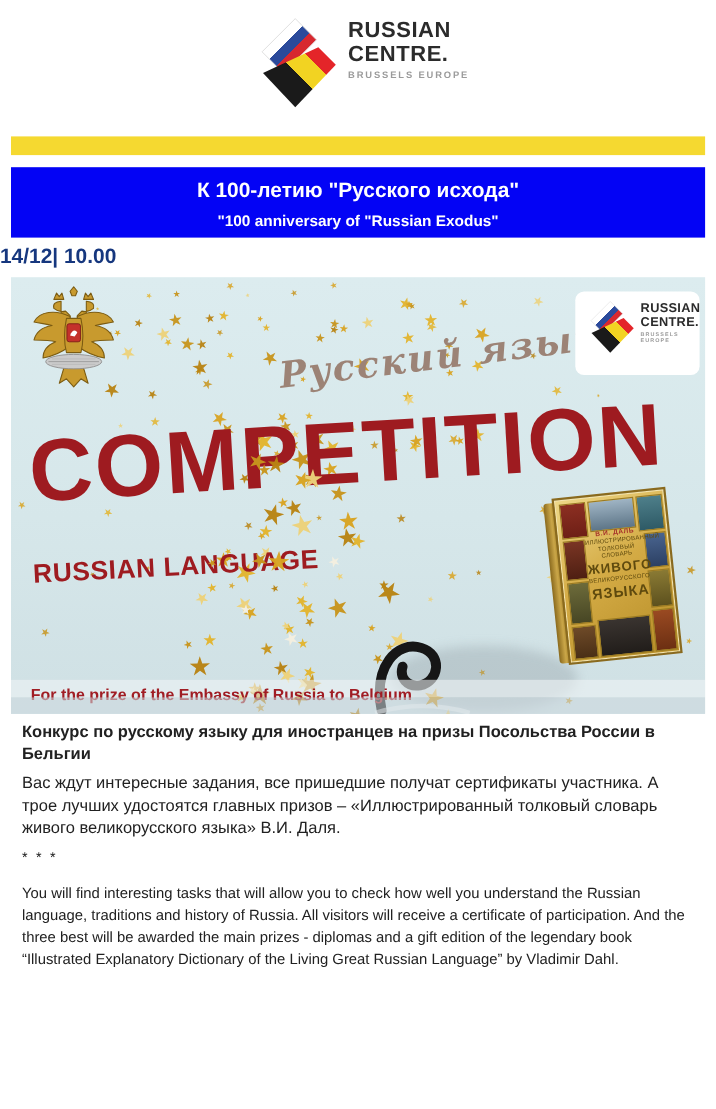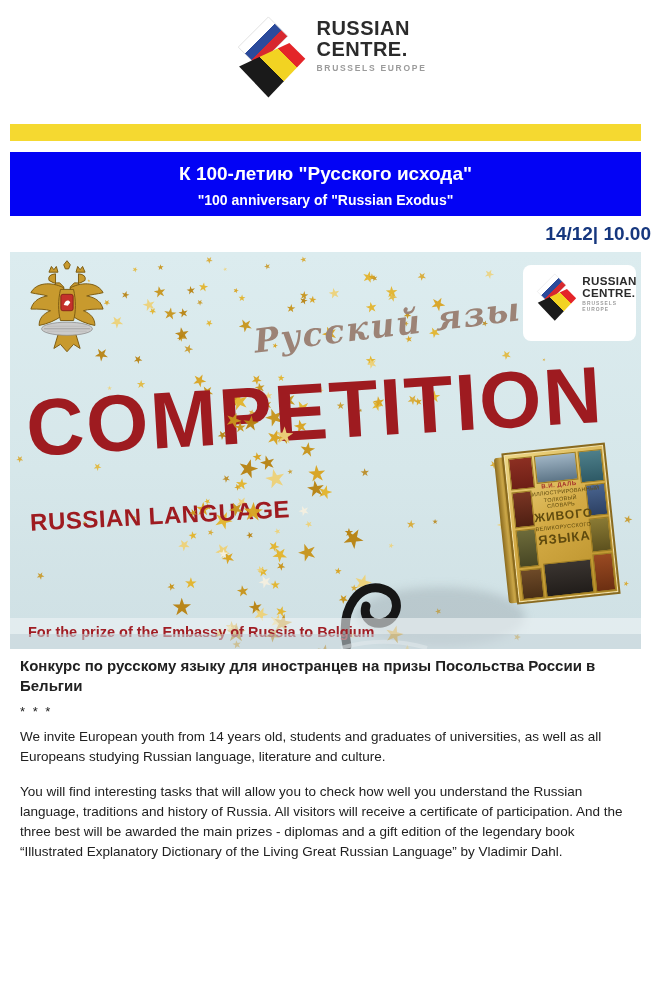--- a/index.html
+++ b/index.html
@@ -11,21 +11,21 @@
   .logo-text{margin-left:4px;padding-top:8px;}
   .logo-line{font-weight:800;font-size:20px;line-height:21px;letter-spacing:.5px;color:#2b2b2b;}
   .logo-sub{font-size:8.5px;letter-spacing:1.7px;color:#9b9b9b;margin-top:3px;font-weight:600;}
   .header-logo-wrap{display:flex;justify-content:center;padding-top:10px;height:100px;}
 
   
   .accent-bar{height:17px;margin:14px 10px 0;background:#F5D930;}
   .banner{margin:11px 10px 0;background:#0303F5;height:64px;text-align:center;color:#fff;}
   .banner-title{font-size:19px;font-weight:700;padding-top:11px;}
   .banner-sub{font-size:14px;font-weight:700;margin-top:7px;}
-  .date-line{text-align:right;font-size:19px;font-weight:700;color:#16377E;margin-top:7px;height:22px;}
+  .date-line{text-align:left;font-size:19px;font-weight:700;color:#16377E;margin-top:7px;height:22px;}
 
   
   .hero{position:relative;margin:7px 10px 0;width:631px;height:397px;overflow:hidden;
         background:linear-gradient(180deg,#dcecef 0%,#d6e7ea 55%,#cfe0e4 100%);}
   .layer{position:absolute;inset:0;}
   .z1{z-index:1}.z2{z-index:2}.z3{z-index:3}.z4{z-index:4}.z5{z-index:5}.z6{z-index:6}
   .star{position:absolute;line-height:1;}
   .eagle{position:absolute;left:16px;top:6px;}
   .script-title{position:absolute;left:243px;top:52px;font-family:"DejaVu Serif","Liberation Serif",serif;
         font-style:italic;font-weight:700;font-size:33px;letter-spacing:2px;color:#9C8376;transform:rotate(-7deg);}
@@ -354,16 +354,16 @@
     </div>
 
   <div class="prize-band z6">
     <div class="prize-text">For the prize of the Embassy of Russia to Belgium</div>
   </div>
   <div class="bottom-band z6"></div>
 </div>
 
 <div class="section">
   <p class="ru-h">Конкурс по русскому языку для иностранцев на призы Посольства России в Бельгии</p>
+  <p class="ru-p">Вас ждут интересные задания, все пришедшие получат сертификаты участника. А трое лучших удостоятся главных призов – «Иллюстрированный толковый словарь живого великорусского языка» В.И. Даля.</p>
   <p class="sep">* * *</p>
-  <p class="en-p">We invite European youth from 14 years old, students and graduates of universities, as well as all Europeans studying Russian language, literature and culture.</p>
   <p class="en-p en-p2">You will find interesting tasks that will allow you to check how well you understand the Russian language, traditions and history of Russia. All visitors will receive a certificate of participation. And the three best will be awarded the main prizes - diplomas and a gift edition of the legendary book “Illustrated Explanatory Dictionary of the Living Great Russian Language” by Vladimir Dahl.</p>
 </div>
 
 </body></html>

